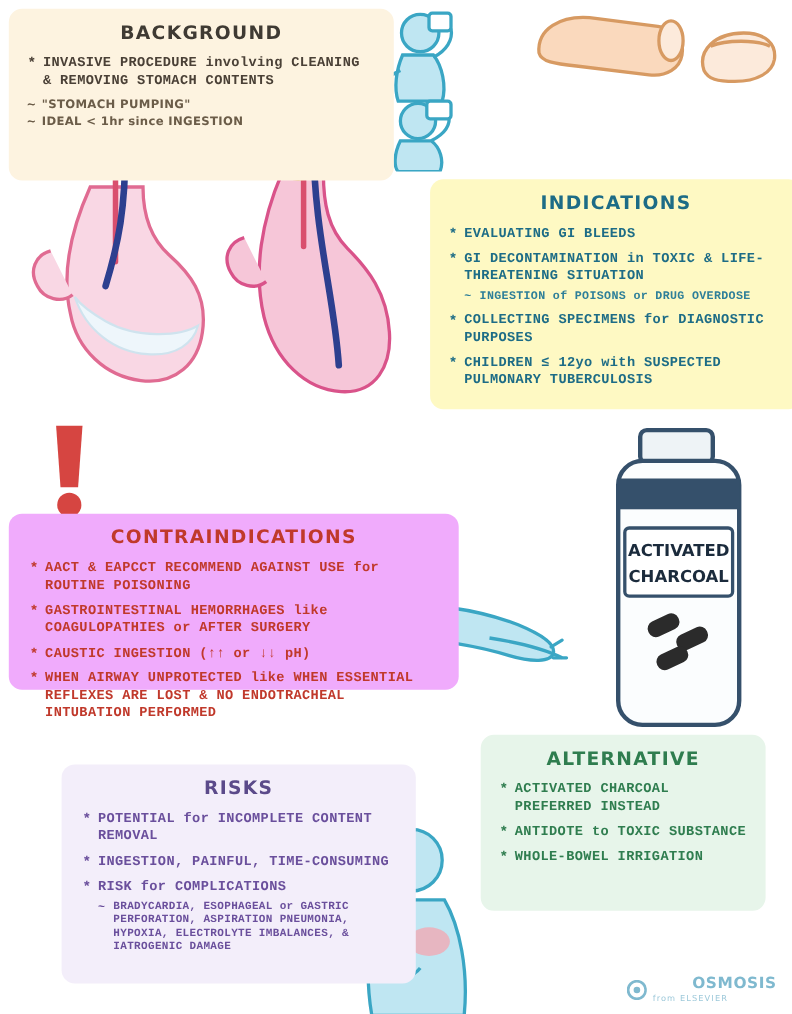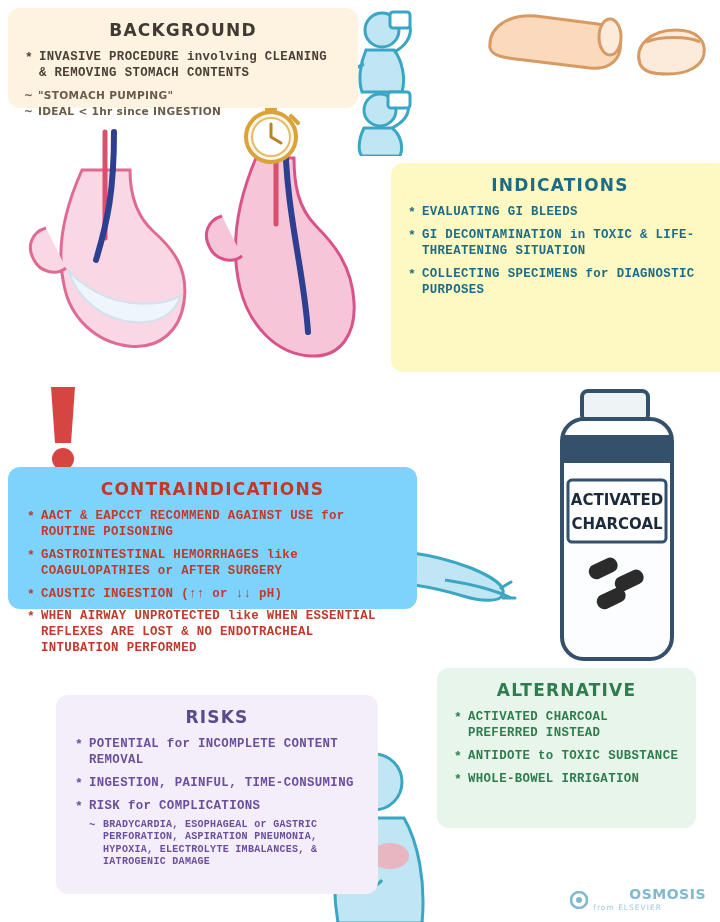--- a/index.html
+++ b/index.html
@@ -47,40 +47,40 @@
     font-weight:700;
   }
   ul.sub>li:before{
     content:"~";
     position:absolute;left:0;top:0;
     font-size:10.5px;
   }
 
   
   #bg-card{
-    left:8px;top:8px;width:350px;height:100px;
+    left:8px;top:8px;width:350px;height:156px;
     background:#fdf3e0;padding:12px 16px;
   }
   #bg-card h2{color:#3f3a33;}
   #bg-card ul.bul>li{color:#4a4036;}
   #bg-card ul.sub>li{color:#6b5c48;}
 
   
   #ind-card{
     left:391px;top:163px;width:338px;height:209px;
     background:#fef9c3;padding:12px 16px;
   }
   #ind-card h2{color:#1d6c86;}
   #ind-card ul.bul>li{color:#1d6c86;}
   #ind-card ul.sub>li{color:#2e7f99;}
 
   
   #contra-card{
-    left:8px;top:467px;width:409px;height:142px;
-    background:#7dd3fc;padding:12px 18px;
+    left:8px;top:467px;width:409px;height:160px;
+    background:#f0abfc;padding:12px 18px;
   }
   #contra-card h2{color:#c0392b;}
   #contra-card ul.bul>li{color:#c0392b;}
 
   
   #risks-card{
     left:56px;top:695px;width:322px;height:199px;
     background:#f3eefa;padding:12px 18px;
   }
   #risks-card h2{color:#5b4a8a;}
@@ -210,22 +210,26 @@
       <li>IDEAL &lt; 1hr since INGESTION</li>
     </ul>
   </section>
 
   <section class="card" id="ind-card">
     <h2>INDICATIONS</h2>
     <ul class="bul">
       <li>EVALUATING GI BLEEDS</li>
       <li>
         <span>GI DECONTAMINATION in TOXIC &amp; LIFE-THREATENING SITUATION</span>
+        <ul class="sub">
+          <li>INGESTION of POISONS or DRUG OVERDOSE</li>
+        </ul>
       </li>
       <li>COLLECTING SPECIMENS for DIAGNOSTIC PURPOSES</li>
+      <li>CHILDREN ≤ 12yo with SUSPECTED PULMONARY TUBERCULOSIS</li>
     </ul>
   </section>
 
   <section class="card" id="contra-card">
     <h2>CONTRAINDICATIONS</h2>
     <ul class="bul">
       <li>AACT &amp; EAPCCT RECOMMEND AGAINST USE for ROUTINE POISONING</li>
       <li>GASTROINTESTINAL HEMORRHAGES like COAGULOPATHIES or AFTER SURGERY</li>
       <li>CAUSTIC INGESTION (↑↑ or ↓↓ pH)</li>
       <li>WHEN AIRWAY UNPROTECTED like WHEN ESSENTIAL REFLEXES ARE LOST &amp; NO ENDOTRACHEAL INTUBATION PERFORMED</li>

